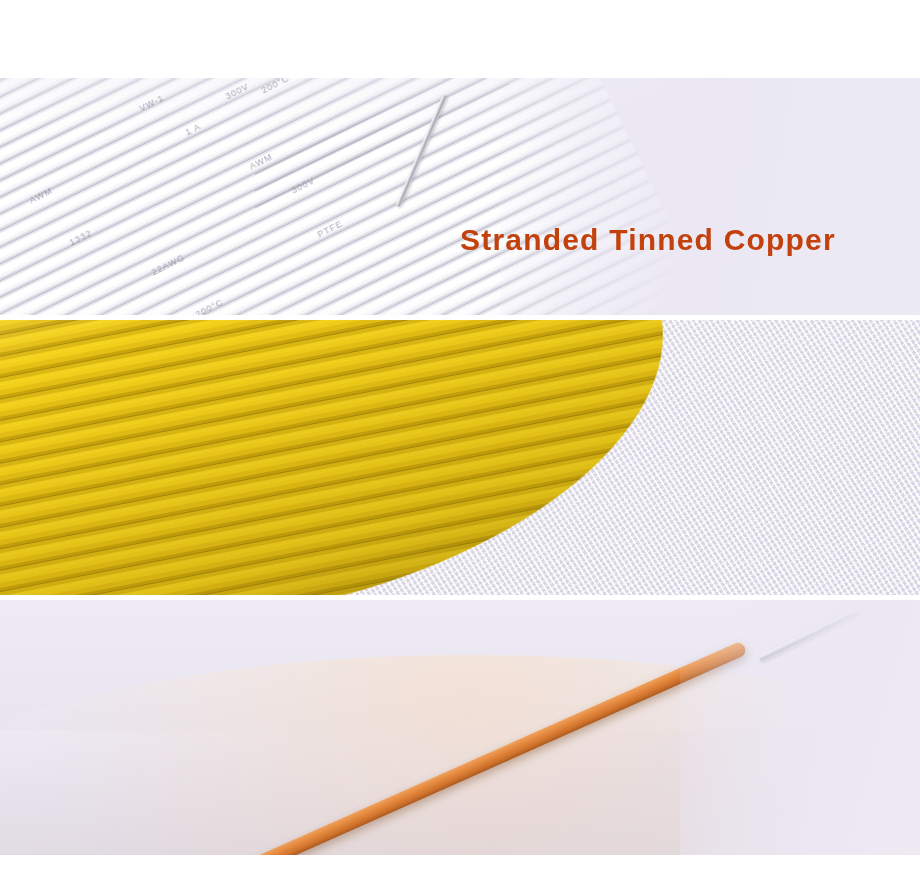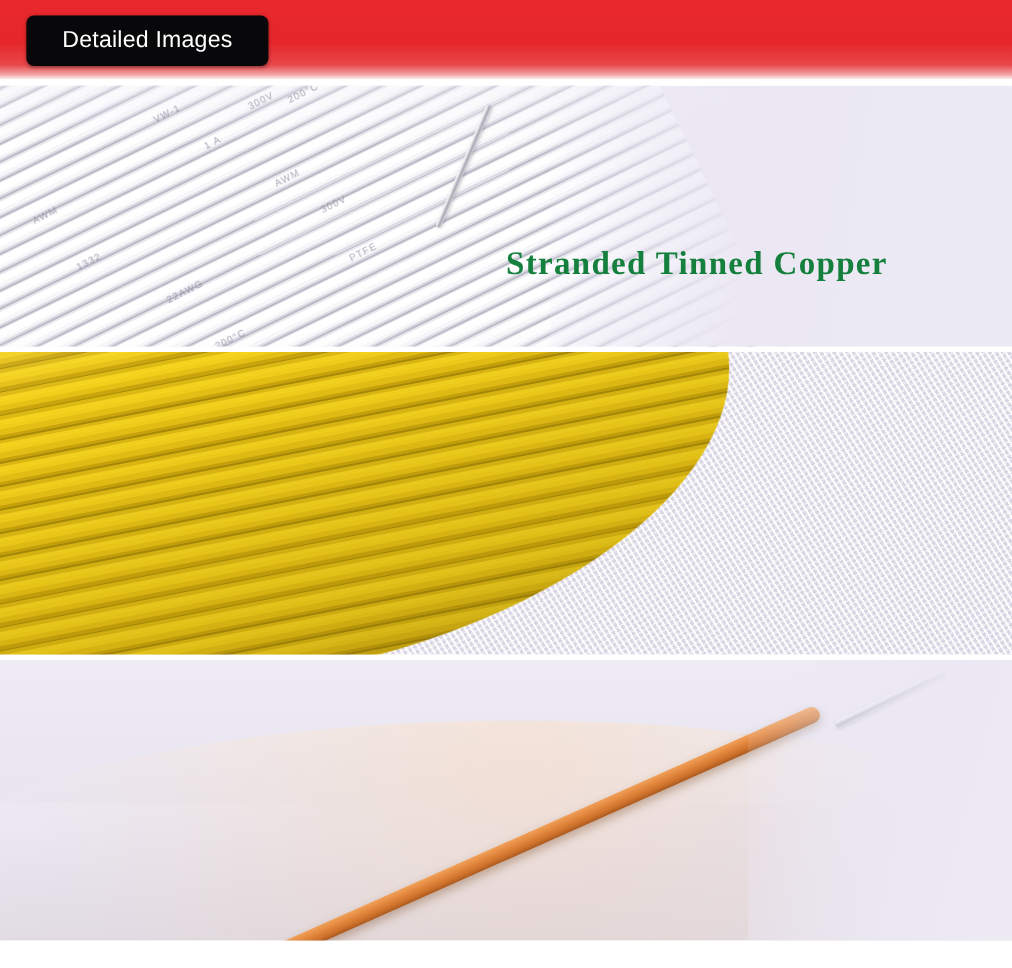--- a/index.html
+++ b/index.html
@@ -146,39 +146,34 @@
     background:linear-gradient(to bottom,#eeebf5 0%,#eae7f2 60%,#e8e5f0 100%);
   }
   .bg-lav-right{
     position:absolute;right:0;top:0;width:240px;height:100%;
     background:linear-gradient(105deg, rgba(234,231,242,0) 0%, rgba(236,233,244,.5) 30%, #ebe8f3 65%, #edeaf4 100%);
   }
 
   
   .caption{
     position:absolute;
-    color:#15803d;
-    font-family:Liberation Serif, serif;
+    color:#c2410c;
+    font-family:Liberation Sans, sans-serif;
     font-weight:bold;
     letter-spacing:1.2px;
     white-space:nowrap;
     line-height:1.18;
   }
   #cap1{left:460px;top:144px;font-size:30px;}
 </style>
 </head>
 <body>
 
 <div id="page">
 
-  <div class="banner">
-    <div class="banner-tag">
-      <span>Detailed Images</span>
-    </div>
-  </div>
 
   <div class="panel" id="panel1">
     <div class="bg bg-lav"></div>
     <div class="coil-white"></div>
     <div class="coil-white-mask"></div>
 
     <div class="wmark" style="left:30px;top:118px;transform:rotate(-27deg);">AWM</div>
     <div class="wmark" style="left:70px;top:160px;transform:rotate(-27deg);">1332</div>
     <div class="wmark" style="left:152px;top:190px;transform:rotate(-27deg);">22AWG</div>
     <div class="wmark" style="left:196px;top:232px;transform:rotate(-27deg);">200°C</div>

